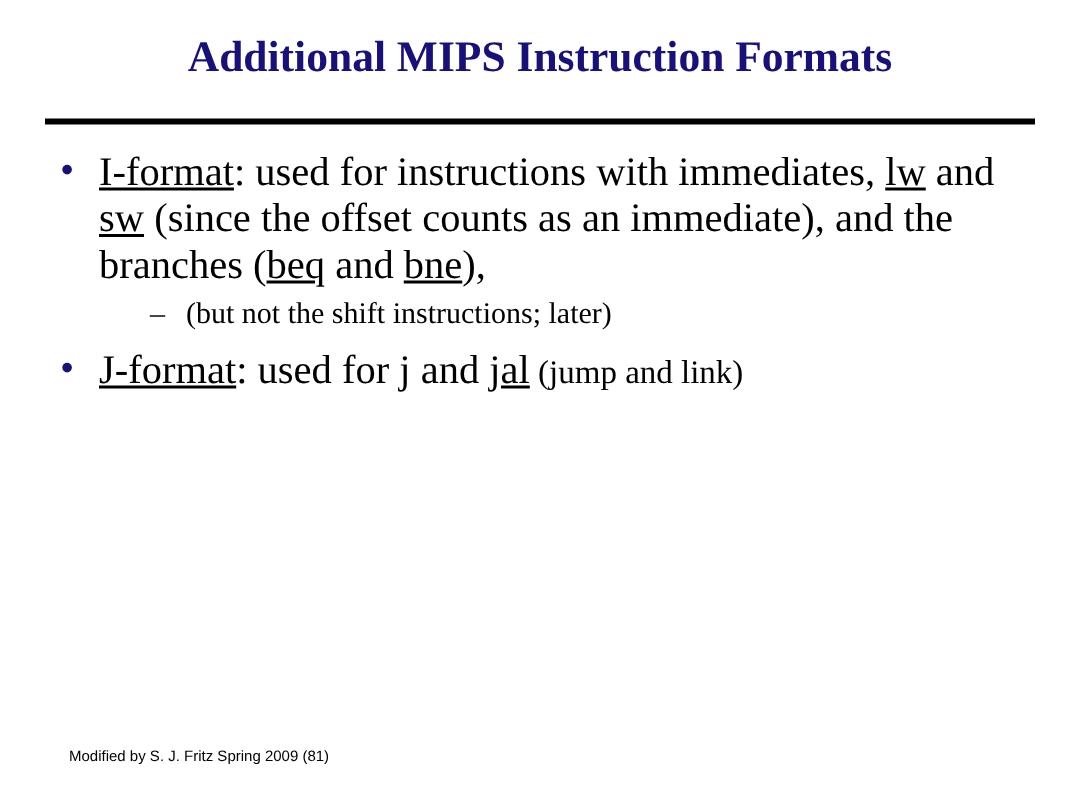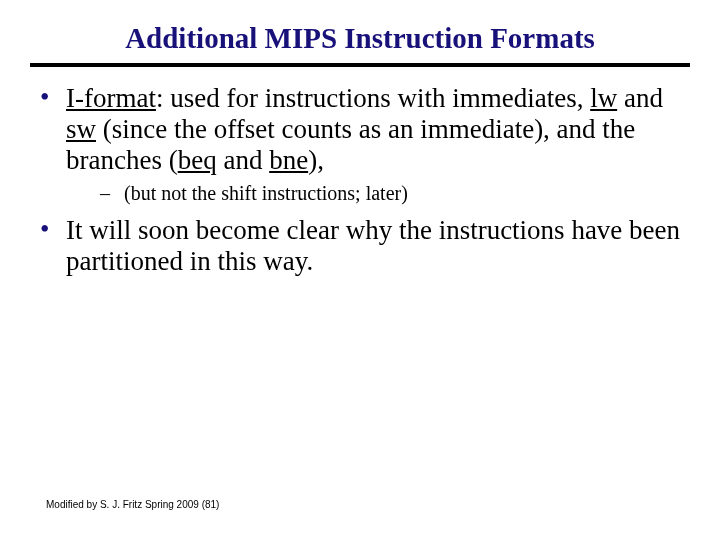--- a/index.html
+++ b/index.html
@@ -17,21 +17,21 @@
     height: 540px;
     position: relative;
     box-sizing: border-box;
     padding: 22px 30px 0 30px;
   }
   .title {
     text-align: center;
     font-size: 29px;
     font-weight: bold;
     color: #19117a;
-    margin: 0 0 8px 0;
+    margin: 0 0 24px 0;
   }
   .rule {
     height: 4px;
     background: #000;
     width: 100%;
     margin-bottom: 16px;
   }
   .body {
     font-size: 27px;
     line-height: 1.15;
@@ -93,23 +93,23 @@
     <ul class="b1">
 
       <li>
         <span class="ul">I-format</span><span>: used for instructions with immediates, </span><span class="ul">lw</span><span> and </span><span class="ul">sw</span><span> (since the offset counts as an immediate), and the branches</span>
         <span>(</span><span class="ul">beq</span><span> and </span><span class="ul">bne</span><span>),</span>
         <ul class="b2">
           <li>(but not the shift instructions; later)</li>
         </ul>
       </li>
 
+      <li>
+        <span class="ul">J-format</span><span>: used for </span><span class="ul">j</span><span> and </span><span class="ul">jal</span><span class="small"> (jump and link)</span>
+      </li>
 
 
-      <li>
-        <span>It will soon become clear why the instructions have been partitioned in this way.</span>
-      </li>
 
     </ul>
   </div>
 
   <div class="footer">Modified by S. J. Fritz Spring 2009 (81)</div>
 </div>
 
 </body></html>

